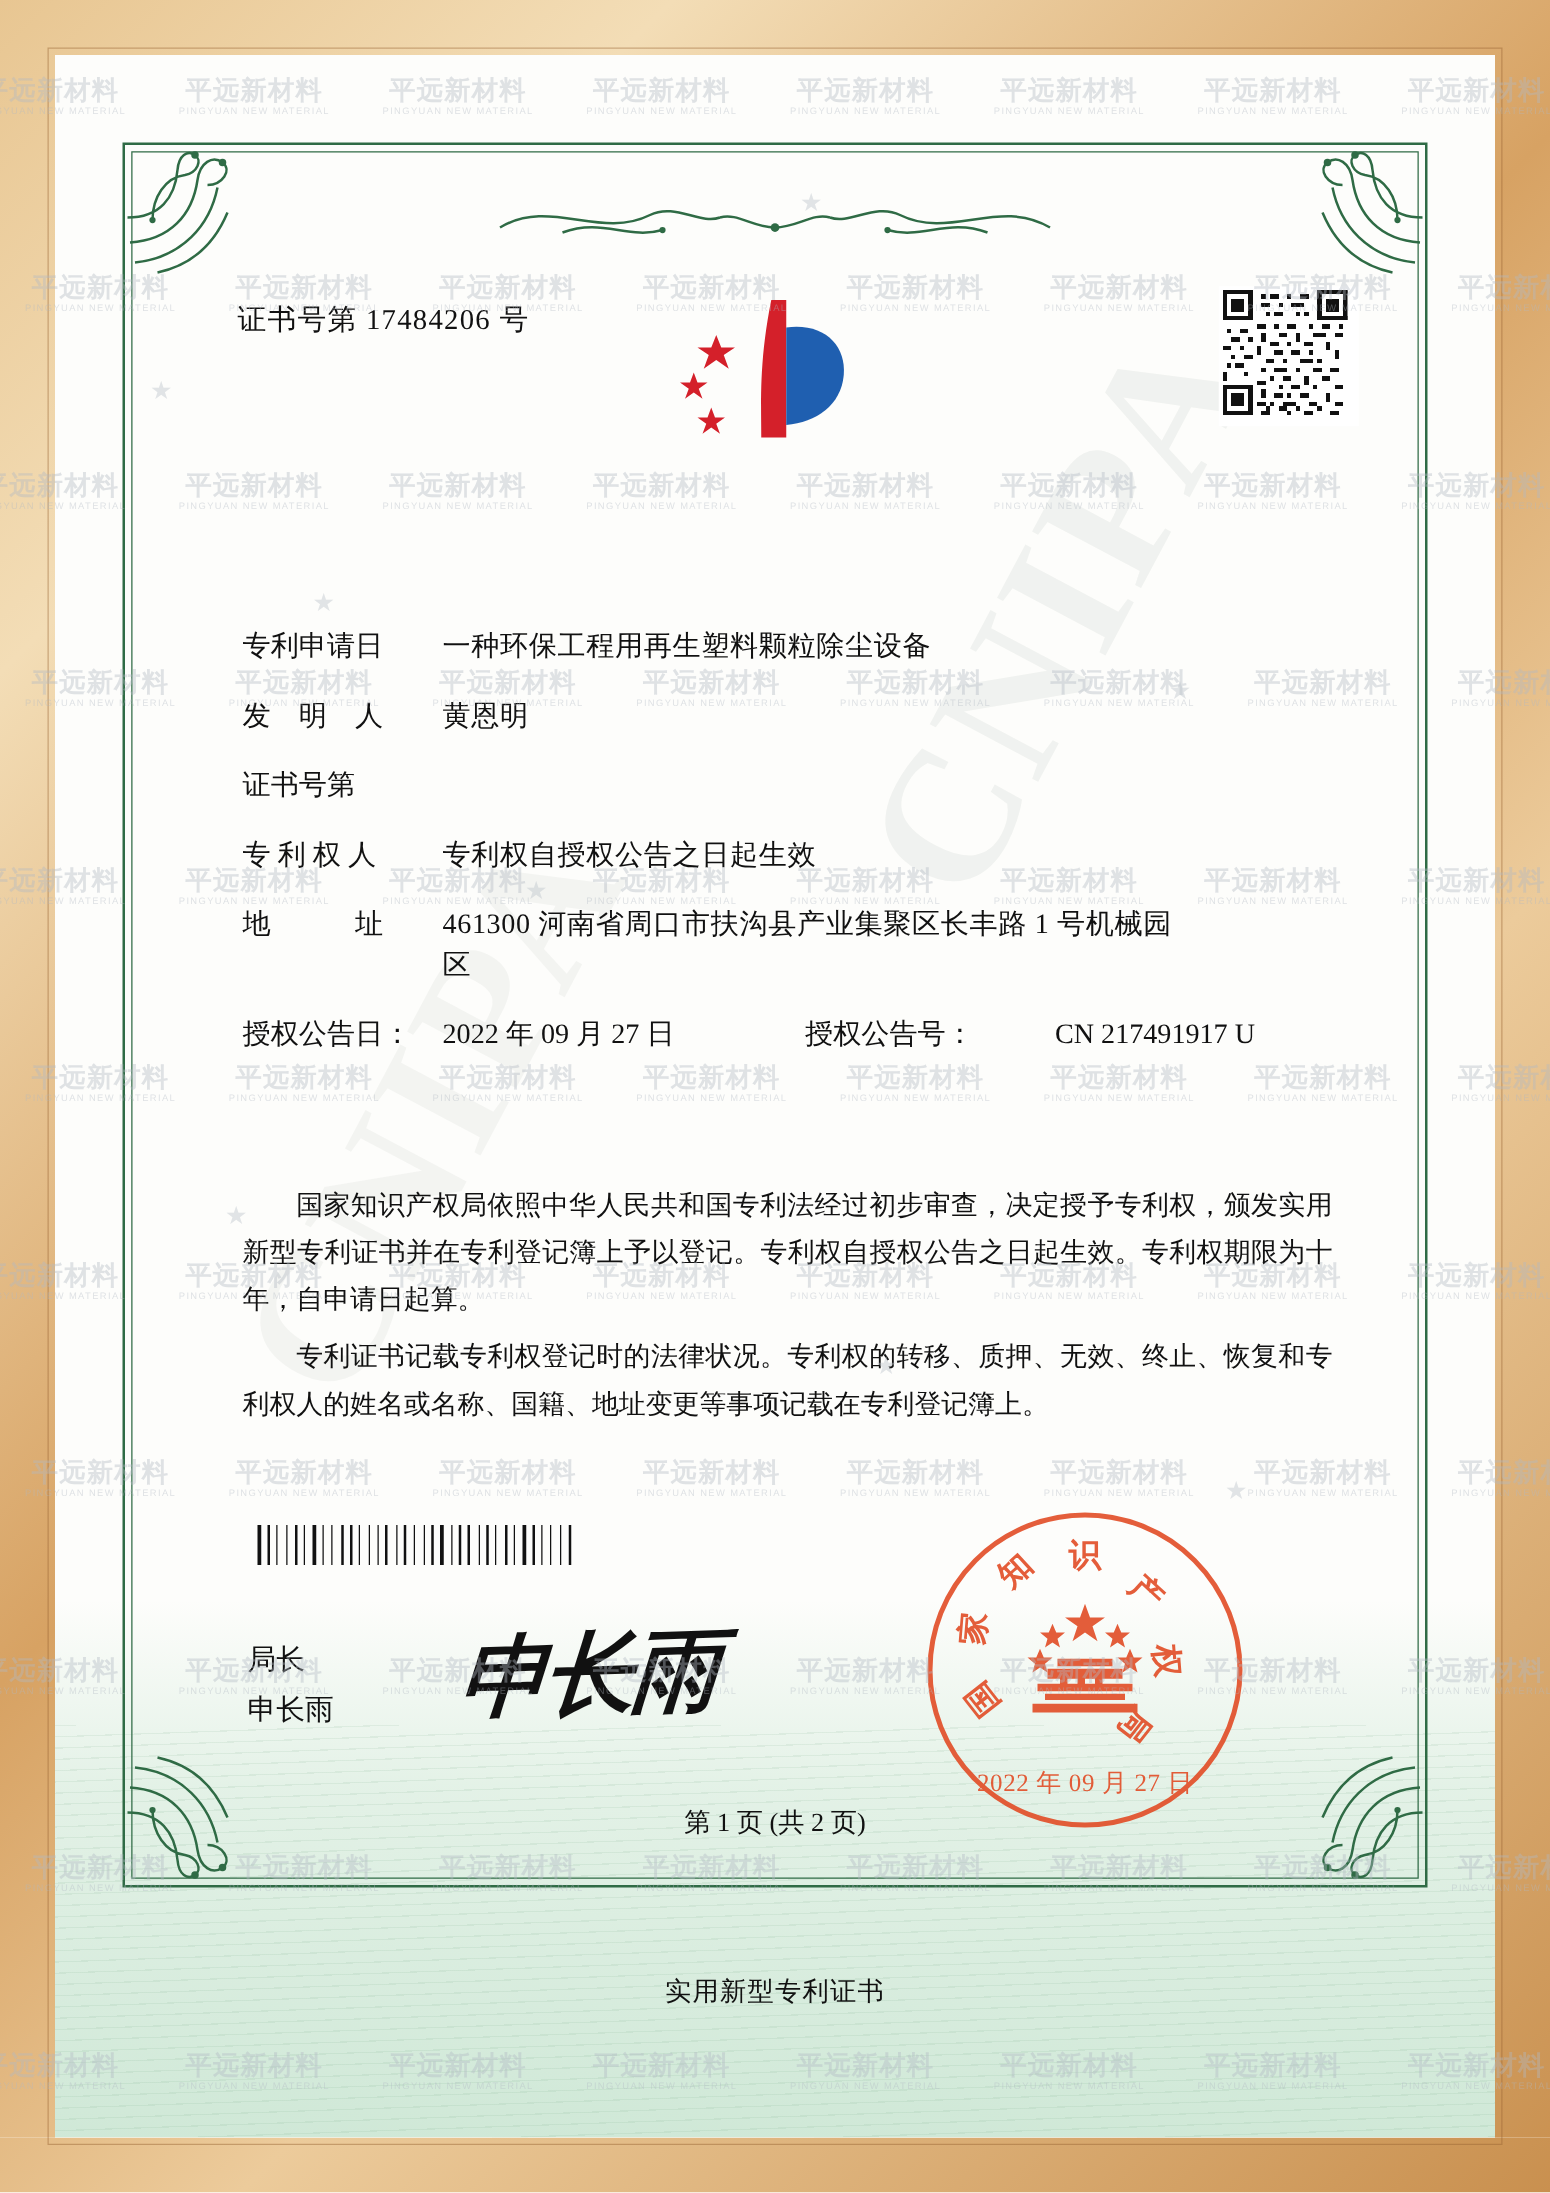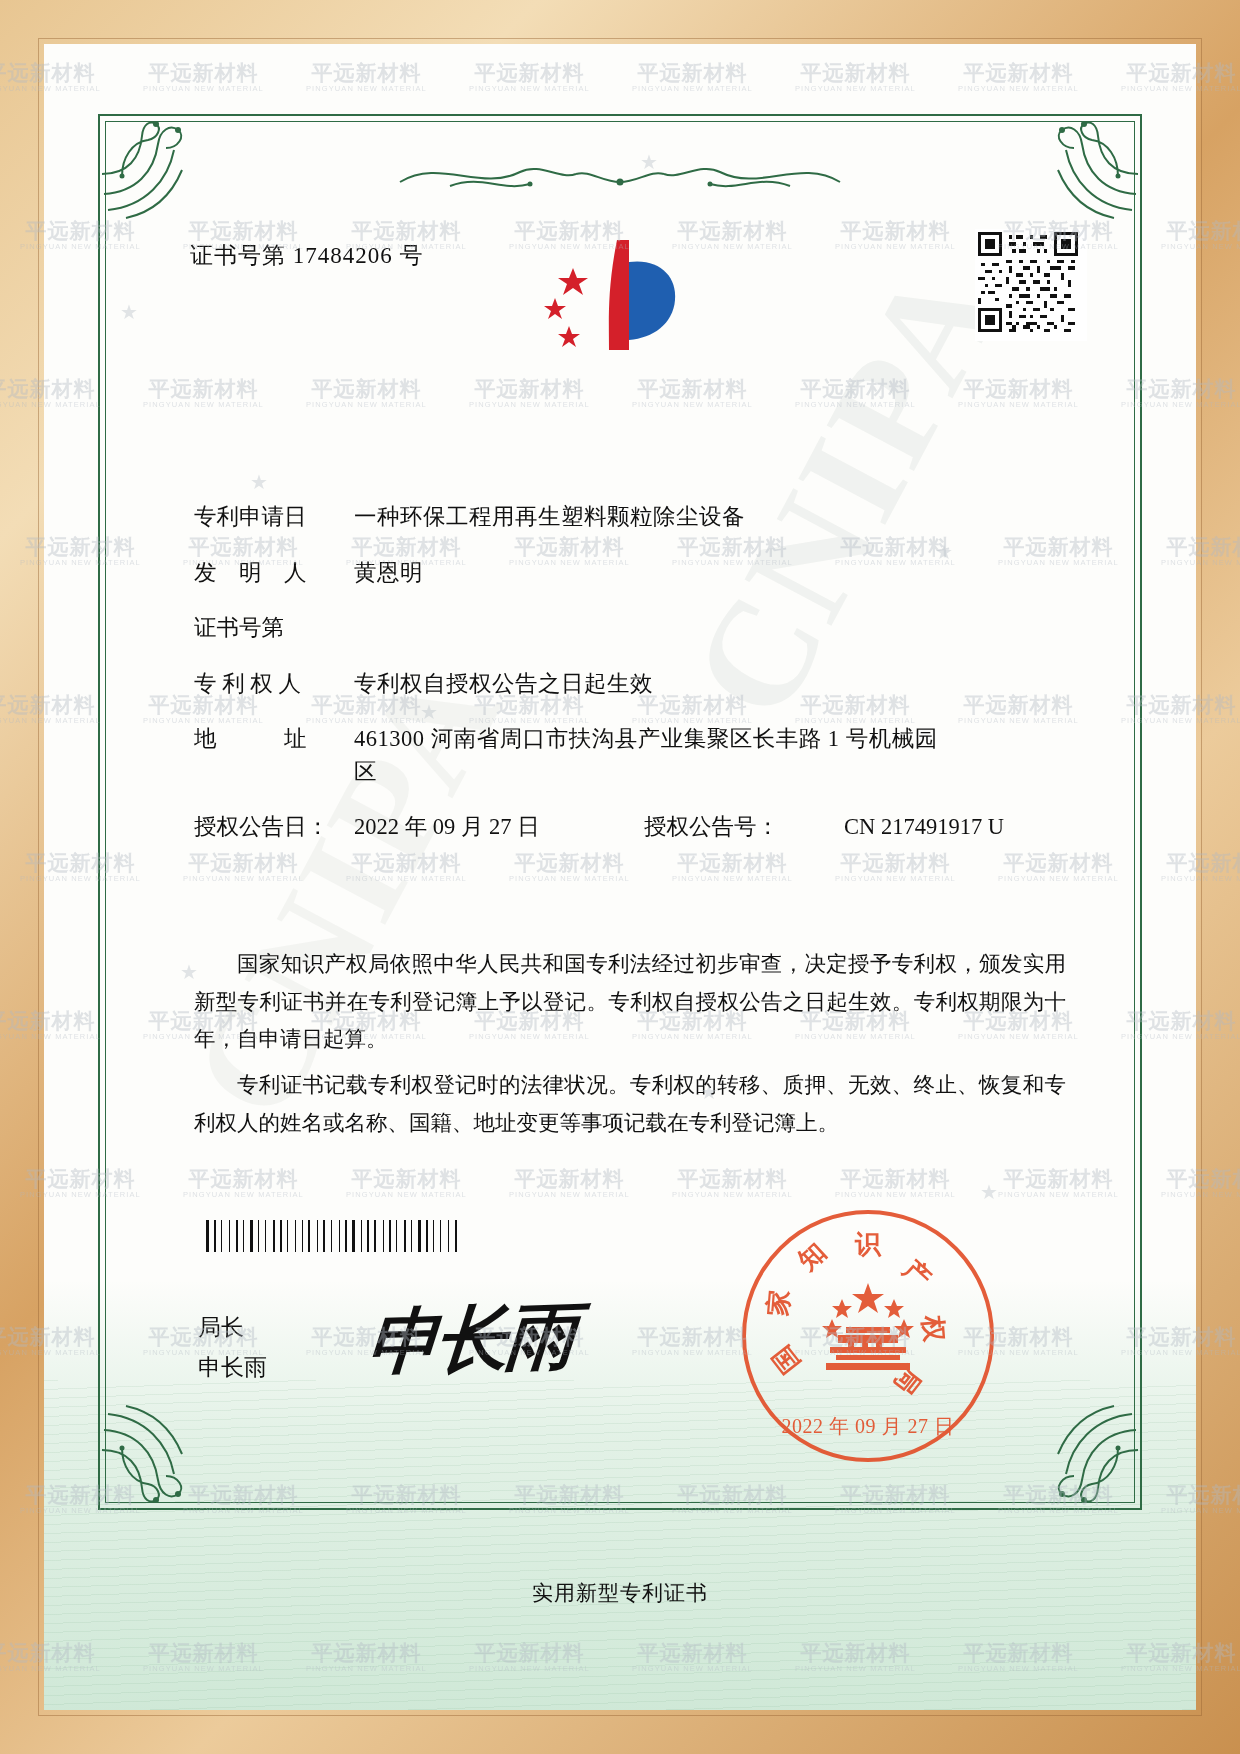--- a/index.html
+++ b/index.html
@@ -756,20 +756,21 @@
           <rect x="30" y="58" width="60" height="8"></rect>
           <rect x="38" y="50" width="44" height="6"></rect>
           <rect x="40" y="62" width="6" height="10"></rect>
           <rect x="54" y="62" width="6" height="10"></rect>
           <rect x="68" y="62" width="6" height="10"></rect>
         </g>
       </svg>
       <div class="seal-date">2022 年 09 月 27 日</div>
     </div>
 
+    <div class="page-no">第 1 页 (共 2 页)</div>
   </div>
 
   <div class="footer-note">实用新型专利证书</div>
 </div>
 
 <div class="watermarks" id="wm-layer">
     <div class="wm" style="left: -20px; top: 62px;">
       <span class="wm-cn">平远新材料</span>
       <span class="wm-en">PINGYUAN NEW MATERIAL</span>
     </div>

